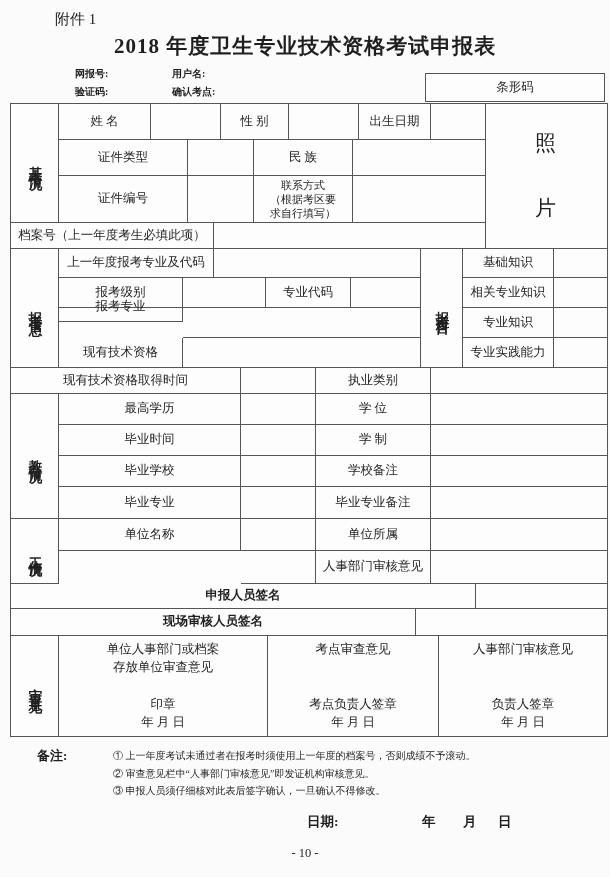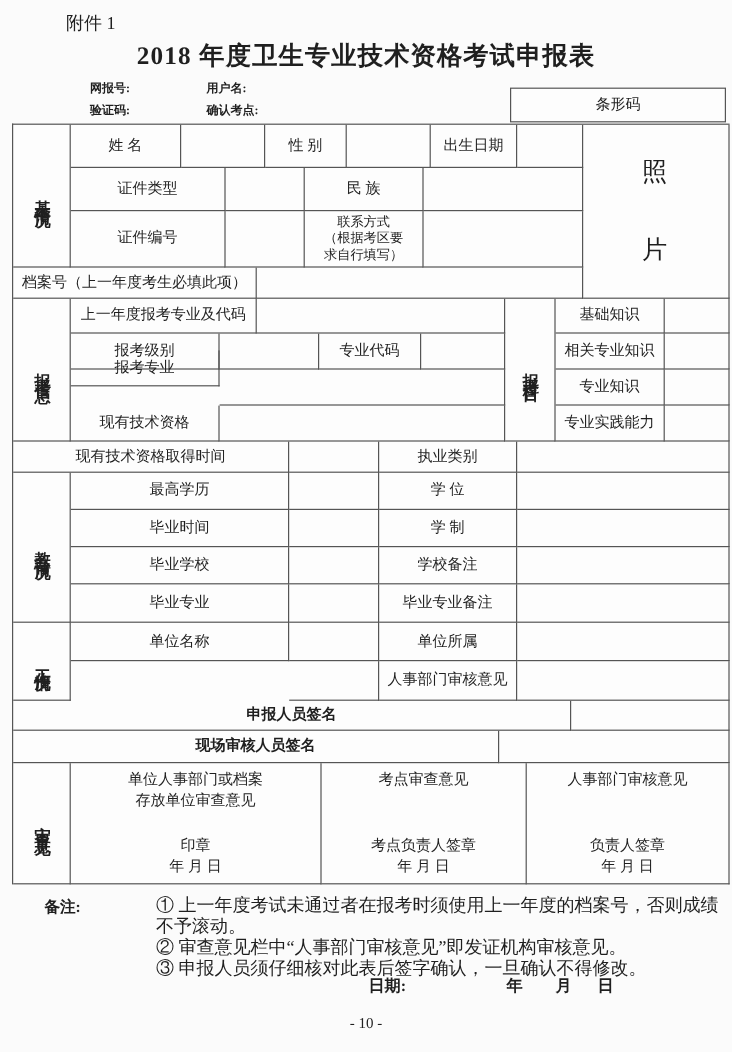--- a/index.html
+++ b/index.html
@@ -41,21 +41,21 @@
   .small{font-size:11px;line-height:1.3;}
   .bold{font-weight:bold;}
   .pre{white-space:pre-line;}
   .photo-cell{font-size:21px;letter-spacing:2px;line-height:3.1;font-weight:normal;}
   
   .review-col{flex-direction:column;justify-content:space-between;padding:4px 2px;}
   .review-head{font-size:12.5px;line-height:1.45;}
   .review-foot{font-size:12.5px;line-height:1.5;}
   
   .notes-label{left:37px;top:747px;font-size:13px;font-weight:bold;}
-  .notes{left:130px;top:747px;width:470px;font-size:15px;line-height:17.5px;}
+  .notes{left:113px;top:747px;width:470px;font-size:10px;line-height:17.5px;}
   .date-line{left:0;top:813px;width:610px;height:20px;font-size:13.5px;font-weight:bold;}
   .date-line span{position:absolute;}
   .page-num{left:0;top:846px;width:610px;text-align:center;font-size:12.5px;}
 </style>
 </head>
 <body>
 
 <div class="abs attachment">附件 1</div>
 <div class="abs title">2018 年度卫生专业技术资格考试申报表</div>
 

